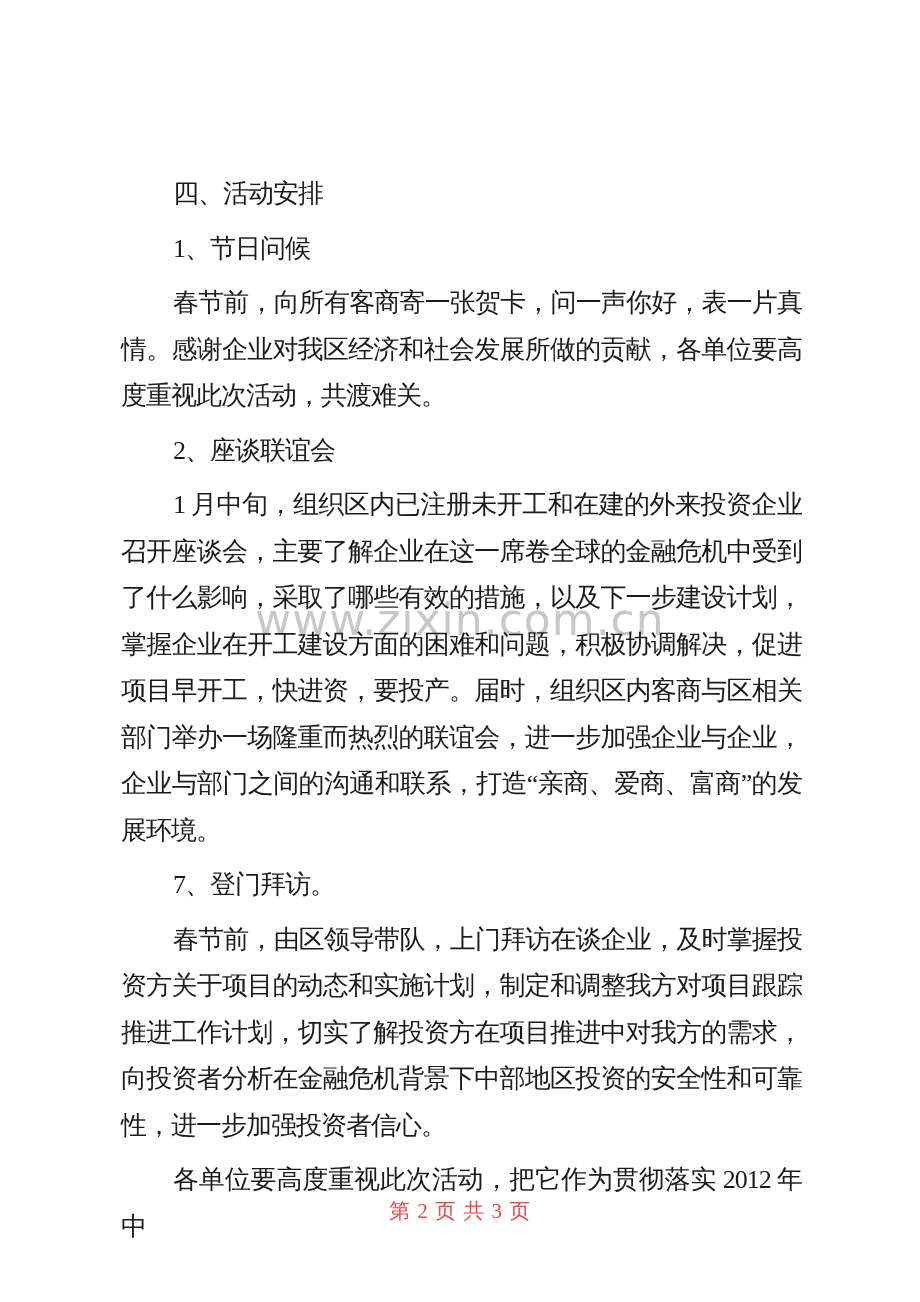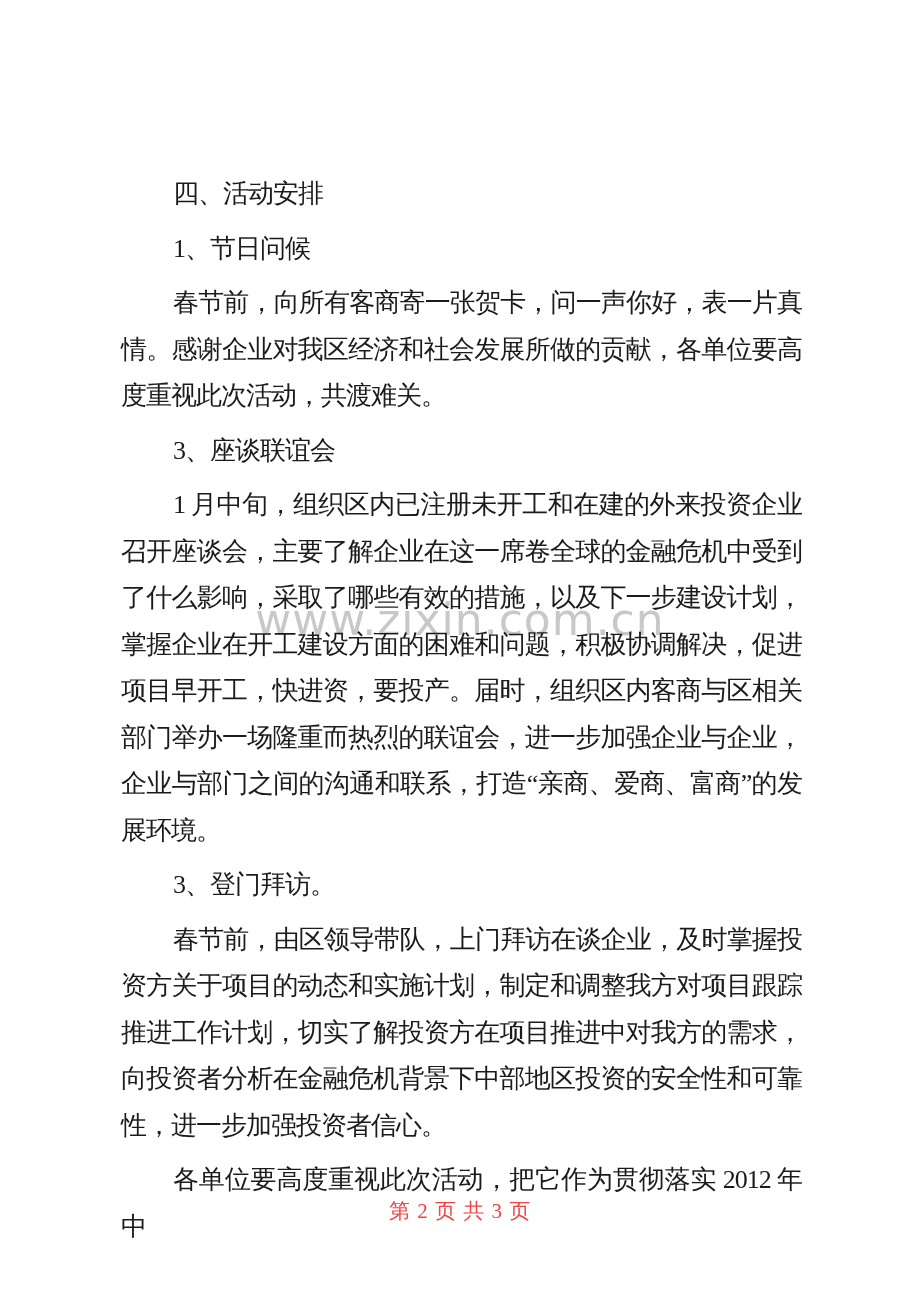--- a/index.html
+++ b/index.html
@@ -63,22 +63,22 @@
 <body>
 
 <div class="page">
 
   <div class="watermark">www.zixin.com.cn</div>
 
   <div class="content">
     <p>四、活动安排</p>
     <p>1、节日问候</p>
     <p>春节前，向所有客商寄一张贺卡，问一声你好，表一片真情。感谢企业对我区经济和社会发展所做的贡献，各单位要高度重视此次活动，共渡难关。</p>
-    <p>3、座谈联谊会</p>
+    <p>2、座谈联谊会</p>
     <p>1 月中旬，组织区内已注册未开工和在建的外来投资企业召开座谈会，主要了解企业在这一席卷全球的金融危机中受到了什么影响，采取了哪些有效的措施，以及下一步建设计划，掌握企业在开工建设方面的困难和问题，积极协调解决，促进项目早开工，快进资，要投产。届时，组织区内客商与区相关部门举办一场隆重而热烈的联谊会，进一步加强企业与企业，企业与部门之间的沟通和联系，打造“亲商、爱商、富商”的发展环境。</p>
-    <p>3、登门拜访。</p>
+    <p>7、登门拜访。</p>
     <p>春节前，由区领导带队，上门拜访在谈企业，及时掌握投资方关于项目的动态和实施计划，制定和调整我方对项目跟踪推进工作计划，切实了解投资方在项目推进中对我方的需求，向投资者分析在金融危机背景下中部地区投资的安全性和可靠性，进一步加强投资者信心。</p>
     <p>各单位要高度重视此次活动，把它作为贯彻落实 2012 年中</p>
   </div>
 
   <div class="footer">第 2 页 共 3 页</div>
 
 </div>
 
 </body></html>

